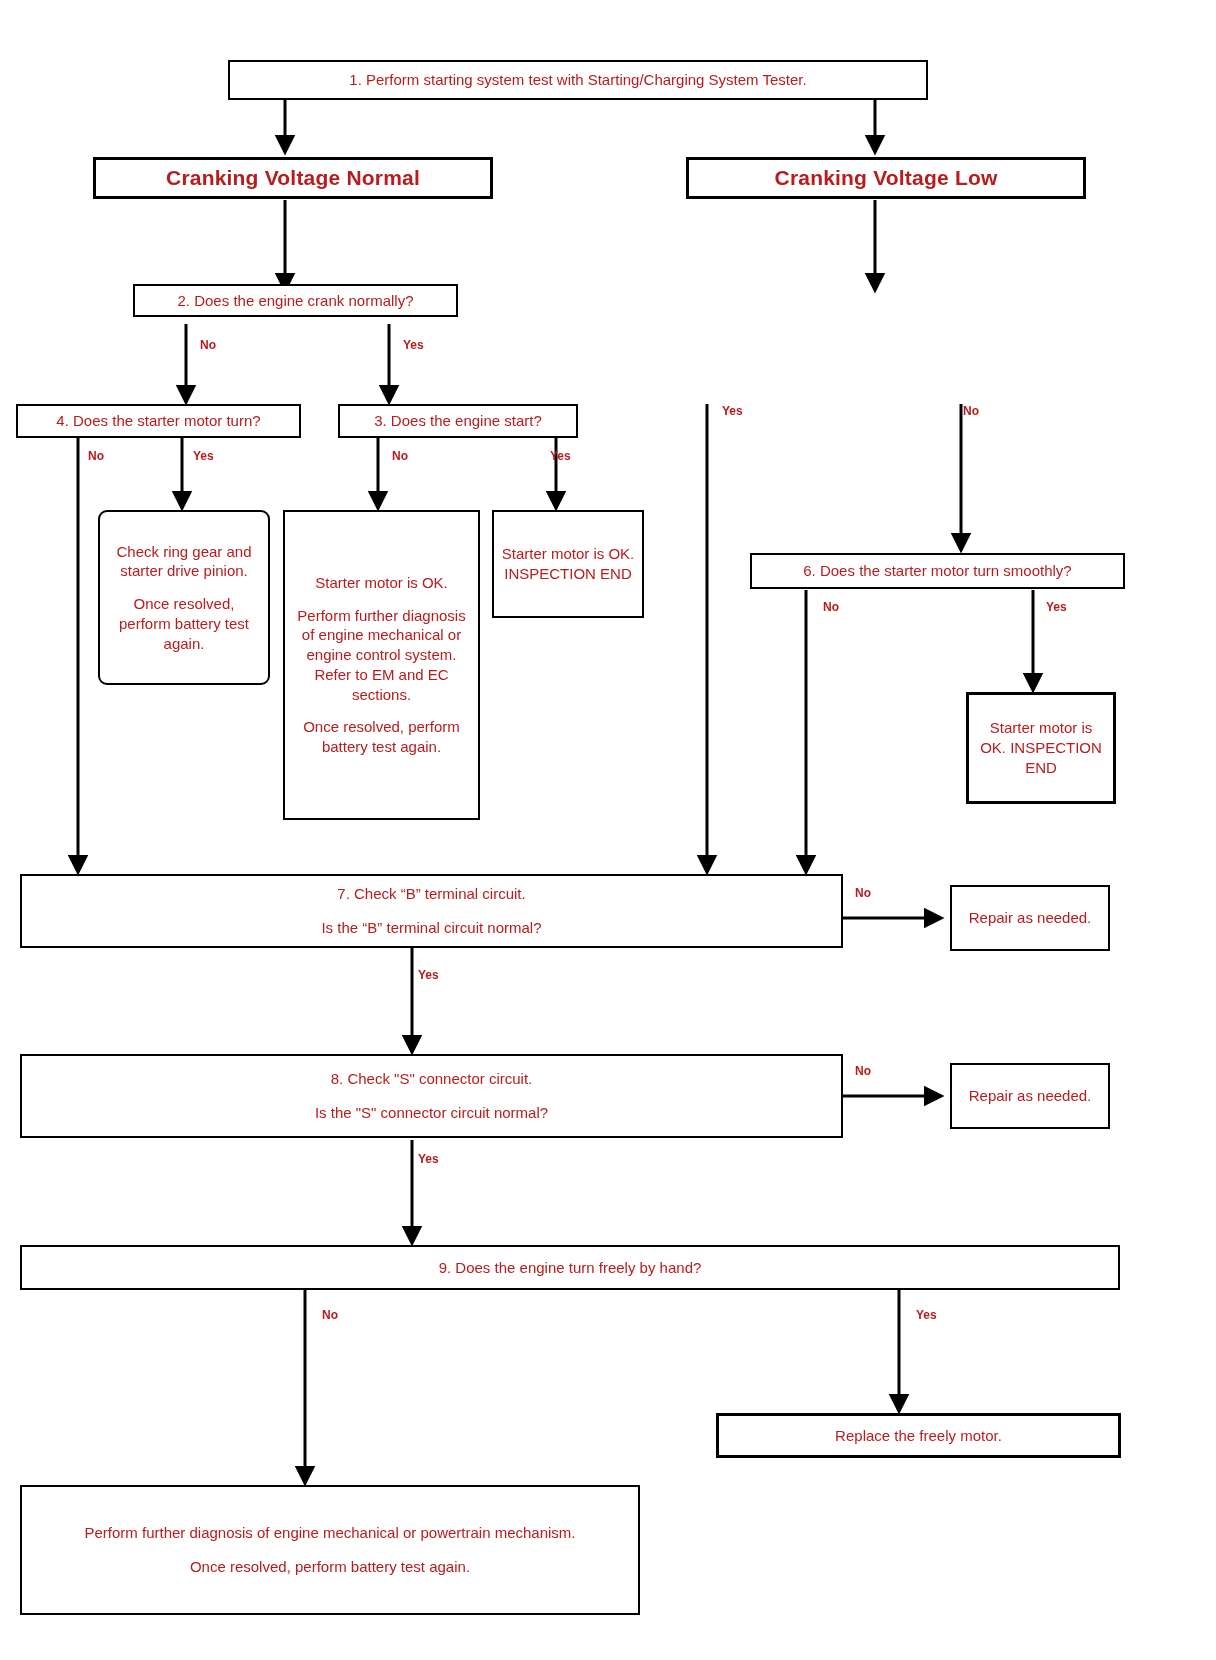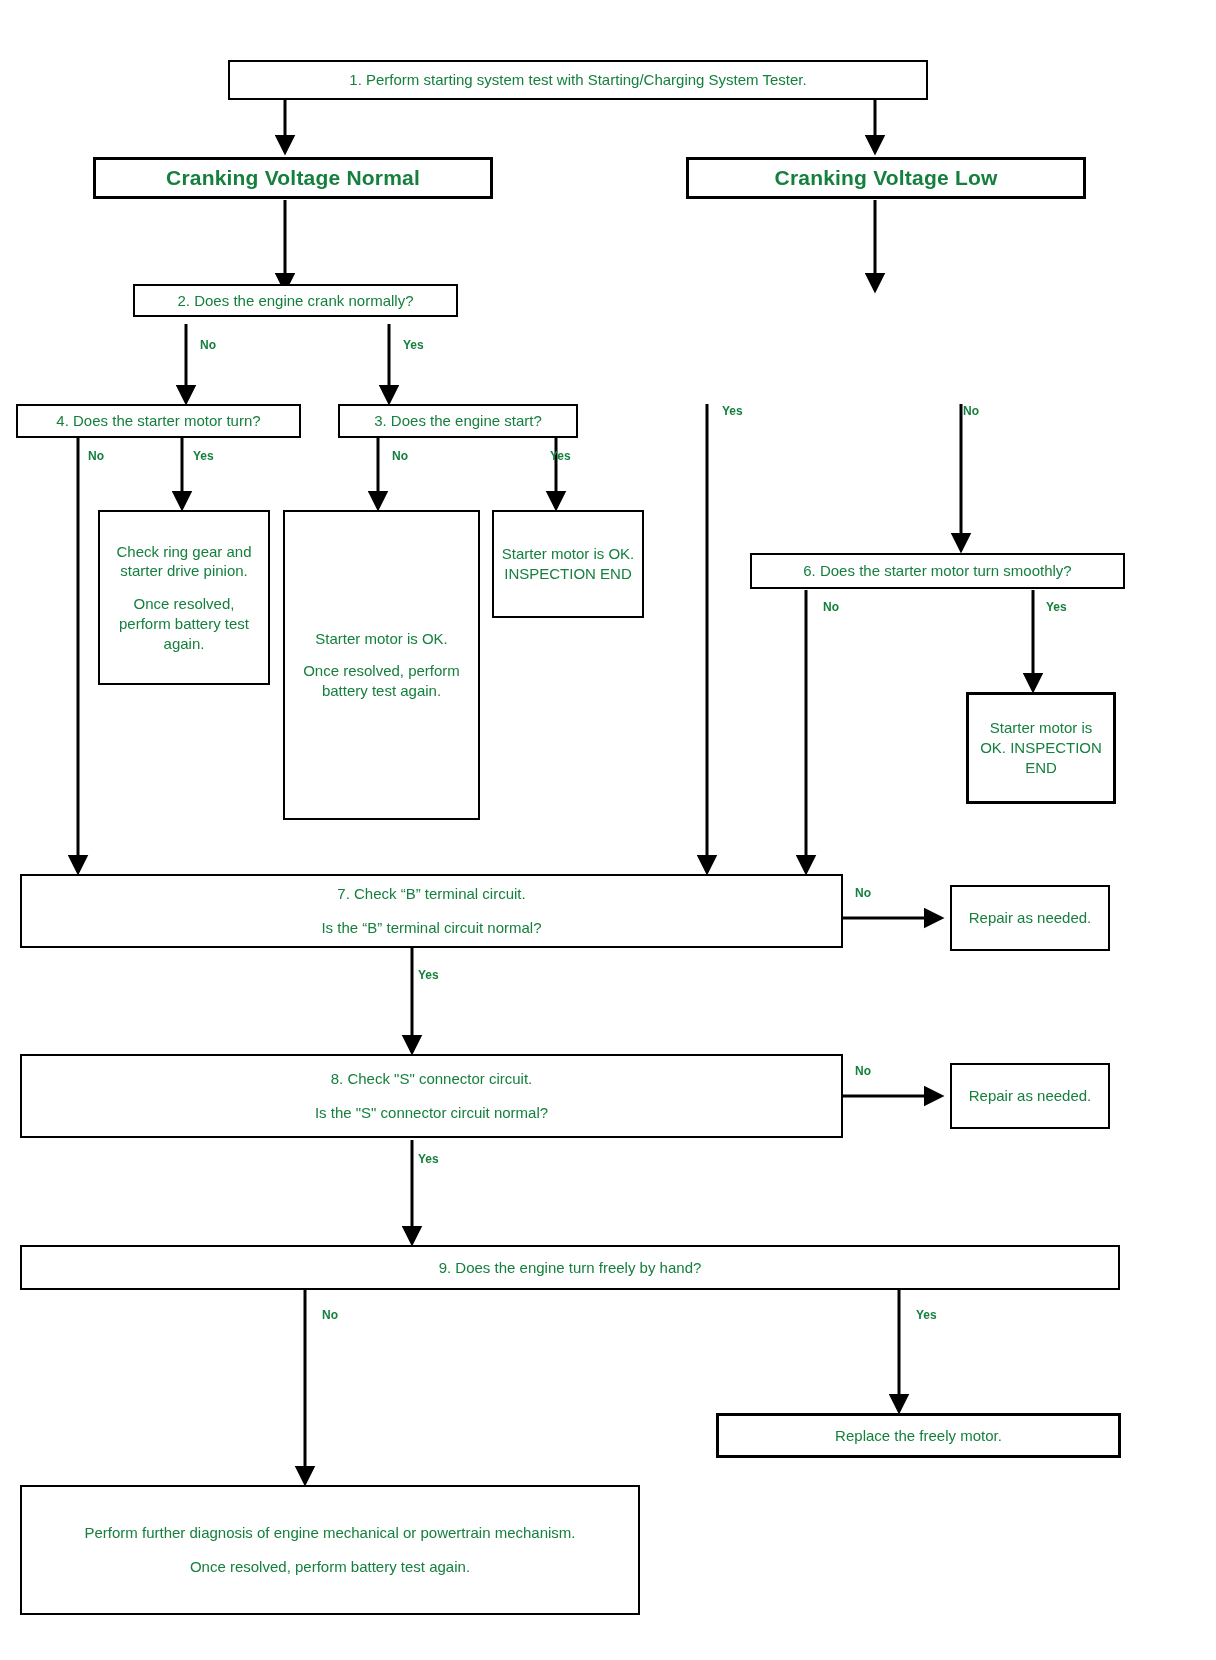--- a/index.html
+++ b/index.html
@@ -6,21 +6,21 @@
     margin: 0;
     padding: 0;
     background: #ffffff;
   }
   #canvas {
     position: relative;
     width: 1216px;
     height: 1660px;
     background: #ffffff;
     font-family: "Liberation Sans", sans-serif;
-    color: #15803d;
+    color: #b91c1c;
     overflow: hidden;
   }
   #wires {
     position: absolute;
     left: 0;
     top: 0;
     width: 1216px;
     height: 1660px;
     pointer-events: none;
   }
@@ -137,27 +137,28 @@
   </div>
   <div class="label" style="left:88px; top:449px;">No</div>
   <div class="label" style="left:193px; top:449px;">Yes</div>
 
   <div class="box" style="left:338px; top:404px; width:240px; height:34px;">
     <p>3. Does the engine start?</p>
   </div>
   <div class="label" style="left:392px; top:449px;">No</div>
   <div class="label" style="left:550px; top:449px;">Yes</div>
 
-  <div class="box tight" style="left:98px; top:510px; width:172px; height:175px;">
+  <div class="box tight" style="left:98px; top:510px; width:172px; height:175px;border-radius:9px;">
     <p>Check ring gear and starter drive pinion.</p>
     <p>Once resolved, perform battery test again.</p>
   </div>
 
   <div class="box tight" style="left:283px; top:510px; width:197px; height:310px;">
     <p>Starter motor is OK.</p>
+    <p>Perform further diagnosis of engine mechanical or engine control system. Refer to EM and EC sections.</p>
     <p>Once resolved, perform battery test again.</p>
   </div>
 
   <div class="box" style="left:492px; top:510px; width:152px; height:108px;">
     <p>Starter motor is OK. INSPECTION END</p>
   </div>
 
   <div class="box" style="left:750px; top:553px; width:375px; height:36px;">
     <p>6. Does the starter motor turn smoothly?</p>
   </div>

